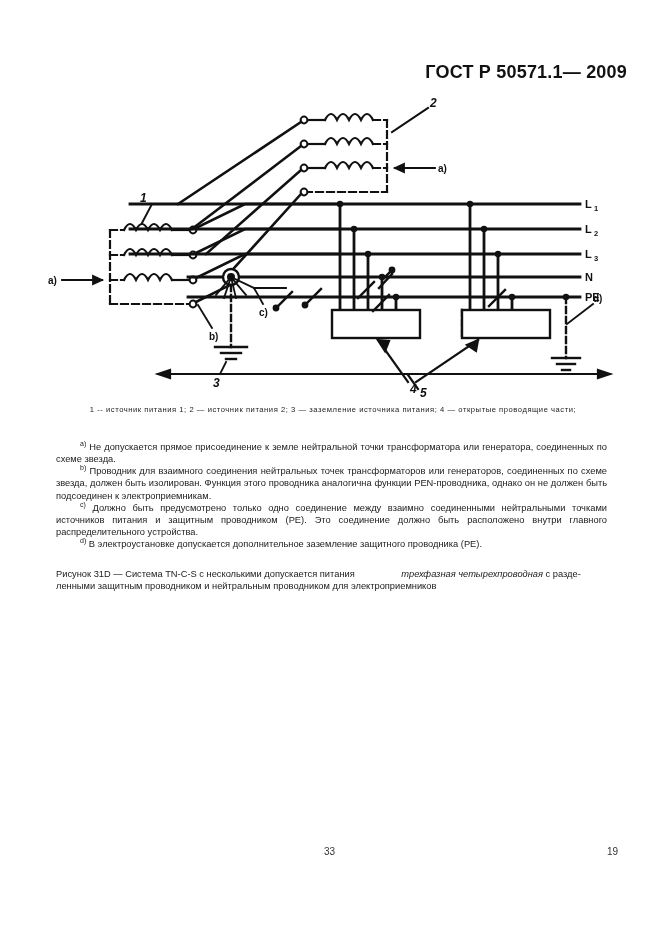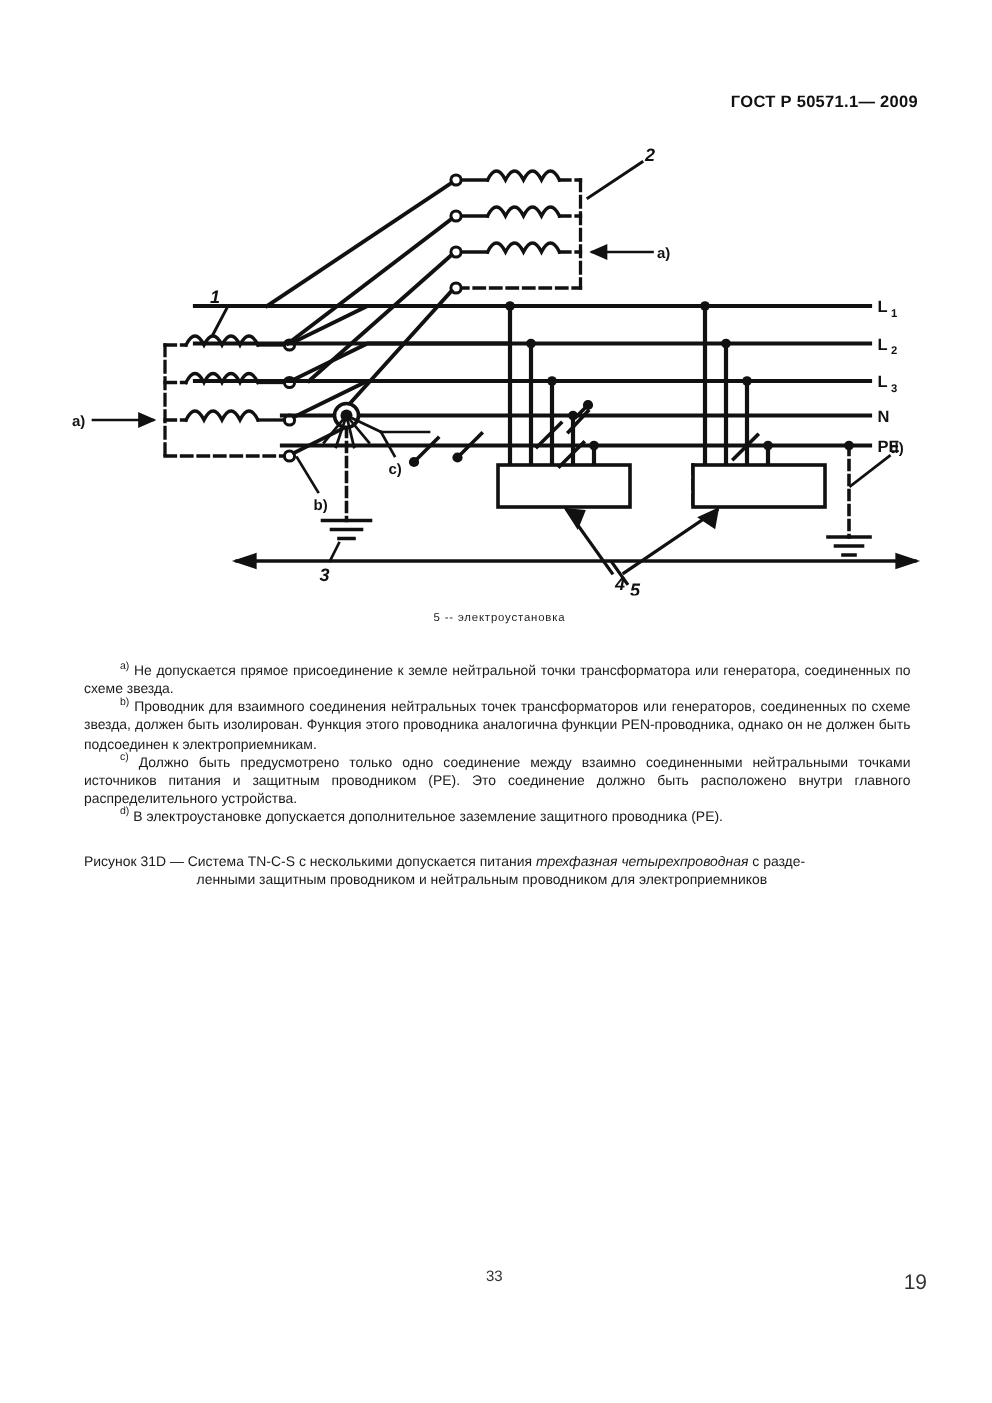--- a/index.html
+++ b/index.html
@@ -13,22 +13,22 @@
     position: relative;
     font-family: "Liberation Sans", sans-serif;
     color: #1a1a1a;
     overflow: hidden;
   }
 
   
   .page-header {
     position: absolute;
     top: 62px;
-    right: 49px;
-    font-size: 11px;
+    right: 34px;
+    font-size: 18px;
     font-weight: bold;
     letter-spacing: 0.2px;
     color: #111;
   }
 
   
   .figure {
     position: absolute;
     left: 40px;
     top: 92px;
@@ -76,36 +76,36 @@
   .caption {
     position: absolute;
     left: 56px;
     top: 568px;
     width: 551px;
     font-size: 9.3px;
     line-height: 12.4px;
     color: #1a1a1a;
   }
   .caption .c1 { text-indent: 0; }
-  .caption .c2 { margin-left: 75px; }
-  .caption em { font-style: italic; }
+  .caption .c2 { }
+  .caption em { font-style: italic; margin-left: 44px; }
 
   
   .folio-left {
     position: absolute;
     left: 324px;
     top: 846px;
     font-size: 10px;
     color: #333;
   }
   .folio-right {
     position: absolute;
     right: 43px;
     top: 846px;
-    font-size: 14px;
+    font-size: 10px;
     color: #333;
   }
 
   
   text {
     font-family: "Liberation Sans", sans-serif;
     fill: #111;
   }
   .lbl-bus { font-size: 11px; font-weight: bold; }
   .lbl-bus-sub { font-size: 7.5px; font-weight: bold; }
@@ -349,21 +349,21 @@
 
   <text class="lbl-note" x="8" y="192">a)</text>
   <text class="lbl-note" x="398" y="80">a)</text>
   <text class="lbl-note" x="169" y="248">b)</text>
   <text class="lbl-note" x="219" y="224">c)</text>
   <text class="lbl-note" x="553" y="210">d)</text>
 </svg>
 </div>
 
 <div class="legend">
-  <div class="line2">5 -- электроустановка</div>
+  <div class="line1">1 -- источник питания  1;  2 — источник питания 2; 3  —  заземление источника питания; 4  — открытые проводящие части;</div>
 </div>
 
 <div class="notes">
   <p><sup>a)</sup> <span>Не допускается прямое присоединение к земле нейтральной точки трансформатора или генератора, соединенных по схеме звезда.</span></p>
   <p><sup>b)</sup> <span>Проводник для взаимного соединения нейтральных точек трансформаторов или генераторов, соединенных по схеме звезда, должен быть изолирован. Функция этого проводника аналогична функции PEN-проводника, однако он не должен быть подсоединен к электроприемникам.</span></p>
   <p><sup>c)</sup> <span>Должно быть предусмотрено только одно соединение между взаимно соединенными нейтральными точками источников питания и защитным проводником (PE). Это соединение должно быть расположено внутри главного распределительного устройства.</span></p>
   <p><sup>d)</sup> <span>В электроустановке допускается дополнительное заземление защитного проводника (PE).</span></p>
 </div>
 
 <div class="caption">

